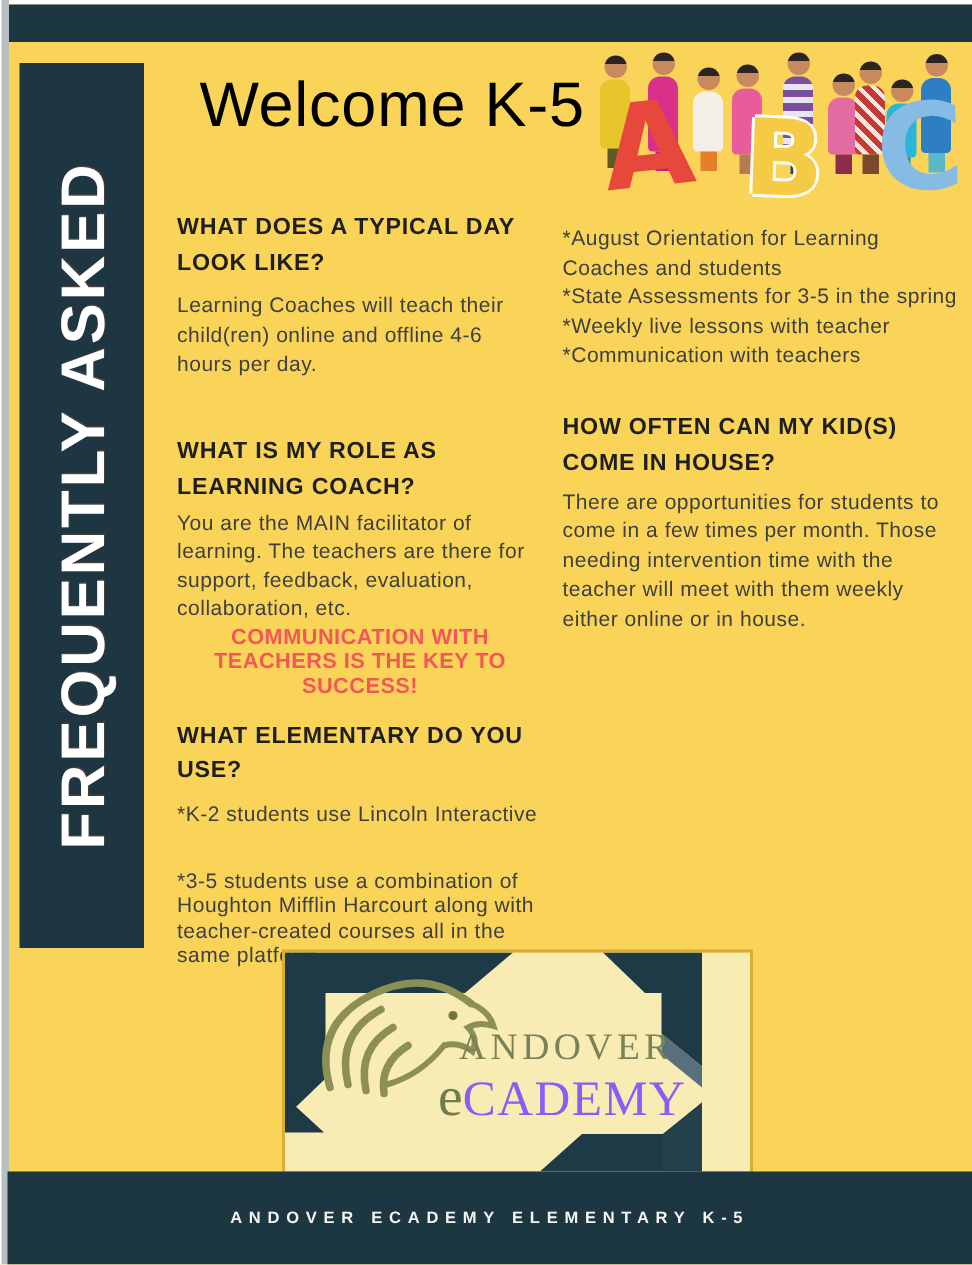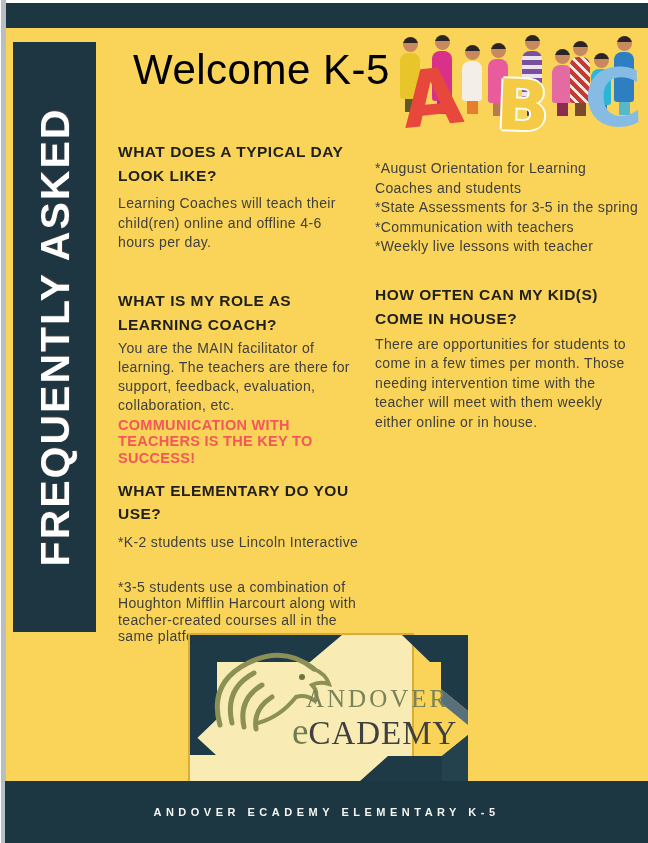--- a/index.html
+++ b/index.html
@@ -43,36 +43,36 @@
   .abc-c{left:186px;top:26px;font-size:80px;color:#86bce4;transform:rotate(-2deg);}
 
   
   .col{position:absolute;color:#3f3f3f;}
   .col-left{left:118px;top:140px;width:244px;}
   .col-right{left:375px;top:143px;width:268px;}
   .faq-heading{font-size:15.5px;line-height:1.55;font-weight:bold;color:#1f1f1f;letter-spacing:.5px;margin:0;}
   .faq-body{font-size:14px;line-height:19.5px;letter-spacing:.35px;margin:6px 0 0 0;}
   .faq-item{font-size:14px;line-height:19.5px;letter-spacing:.35px;margin:0;}
   .tight{line-height:16.5px;}
-  .emphasis{color:#f2585a;font-weight:bold;font-size:14.5px;line-height:16.5px;letter-spacing:.3px;margin:2px 0 0 0;}
+  .emphasis{color:#f2585a;font-weight:bold;font-size:14.5px;line-height:16.5px;text-align:center;letter-spacing:.3px;margin:2px 0 0 0;}
   .mt-sec{margin-top:36px;}
   .mt-sec-sm{margin-top:14px;}
   .mt-sec-md{margin-top:26px;}
   .mt-item{margin-top:8px;}
   .mt-item-lg{margin-top:26px;}
 
   
-  .logo-block{position:absolute;left:190px;top:635px;width:222px;height:146px;outline:2px solid #d9ad36;background:#f8ecb4;}
+  .logo-block{position:absolute;left:190px;top:635px;width:310px;height:146px;outline:2px solid #d9ad36;background:#f8ecb4;}
   .logo-frame{position:absolute;left:0;top:0;width:278px;height:146px;}
   .eagle{position:absolute;left:16px;top:16px;width:130px;height:100px;}
   .logo-text{position:absolute;left:102px;top:50px;width:172px;z-index:3;font-family:"Liberation Serif",serif;}
   .logo-line1{font-size:25px;color:#7a8258;letter-spacing:3px;margin:0 0 0 14px;}
   .logo-line2{font-size:33px;margin:0;line-height:1;}
   .logo-e{color:#6f7d4e;font-size:37px;}
-  .logo-rest{color:#404040;letter-spacing:1px;}
+  .logo-rest{color:#8b5cf6;letter-spacing:1px;}
 </style>
 </head>
 <body>
 
 <div class="page">
   <div class="yellow-bg"></div>
   <div class="top-bar"></div>
   <div class="edge-strip"></div>
 
   <div class="sidebar-rect"></div>
@@ -138,25 +138,25 @@
     <p class="faq-heading mt-sec">WHAT IS MY ROLE AS LEARNING COACH?</p>
     <p class="faq-body" style="margin-top:2px;line-height:19px;">You are the MAIN facilitator of learning.  The teachers are there for support, feedback, evaluation, collaboration, etc.</p>
     <p class="emphasis">COMMUNICATION WITH TEACHERS IS THE KEY TO SUCCESS!</p>
 
     <p class="faq-heading mt-sec-sm" style="line-height:1.45;">WHAT ELEMENTARY DO YOU USE?</p>
     <p class="faq-item mt-item">*K-2 students use Lincoln Interactive</p>
     <p class="faq-item tight mt-item-lg">*3-5 students use a combination of Houghton Mifflin Harcourt along with teacher-created courses all in the same platform</p>
   </div>
 
   <div class="col col-right">
-    <div style="margin-top:16px;">
+    <div style="margin-top:6px;">
       <p class="faq-item">*August Orientation for Learning Coaches and students</p>
       <p class="faq-item">*State Assessments for 3-5 in the spring</p>
+      <p class="faq-item">*Weekly live lessons with teacher</p>
       <p class="faq-item">*Communication with teachers</p>
-      <p class="faq-item">*Weekly live lessons with teacher</p>
     </div>
 
     <p class="faq-heading mt-sec-md">HOW OFTEN CAN MY KID(S) COME IN HOUSE?</p>
     <p class="faq-body" style="margin-top:4px;">There are opportunities for students to come in a few times per month.  Those needing intervention time with the teacher will meet with them weekly either online or in house.</p>
   </div>
 
   <div class="logo-block">
     <svg class="logo-frame" viewBox="0 0 278 146">
       <polygon points="0,0 152,0 120,27 27,27 27,84 0,110" fill="#1e3a47"></polygon>
       <polygon points="212,0 278,0 278,76 251,54 251,27 240,27" fill="#1e3a47"></polygon>

